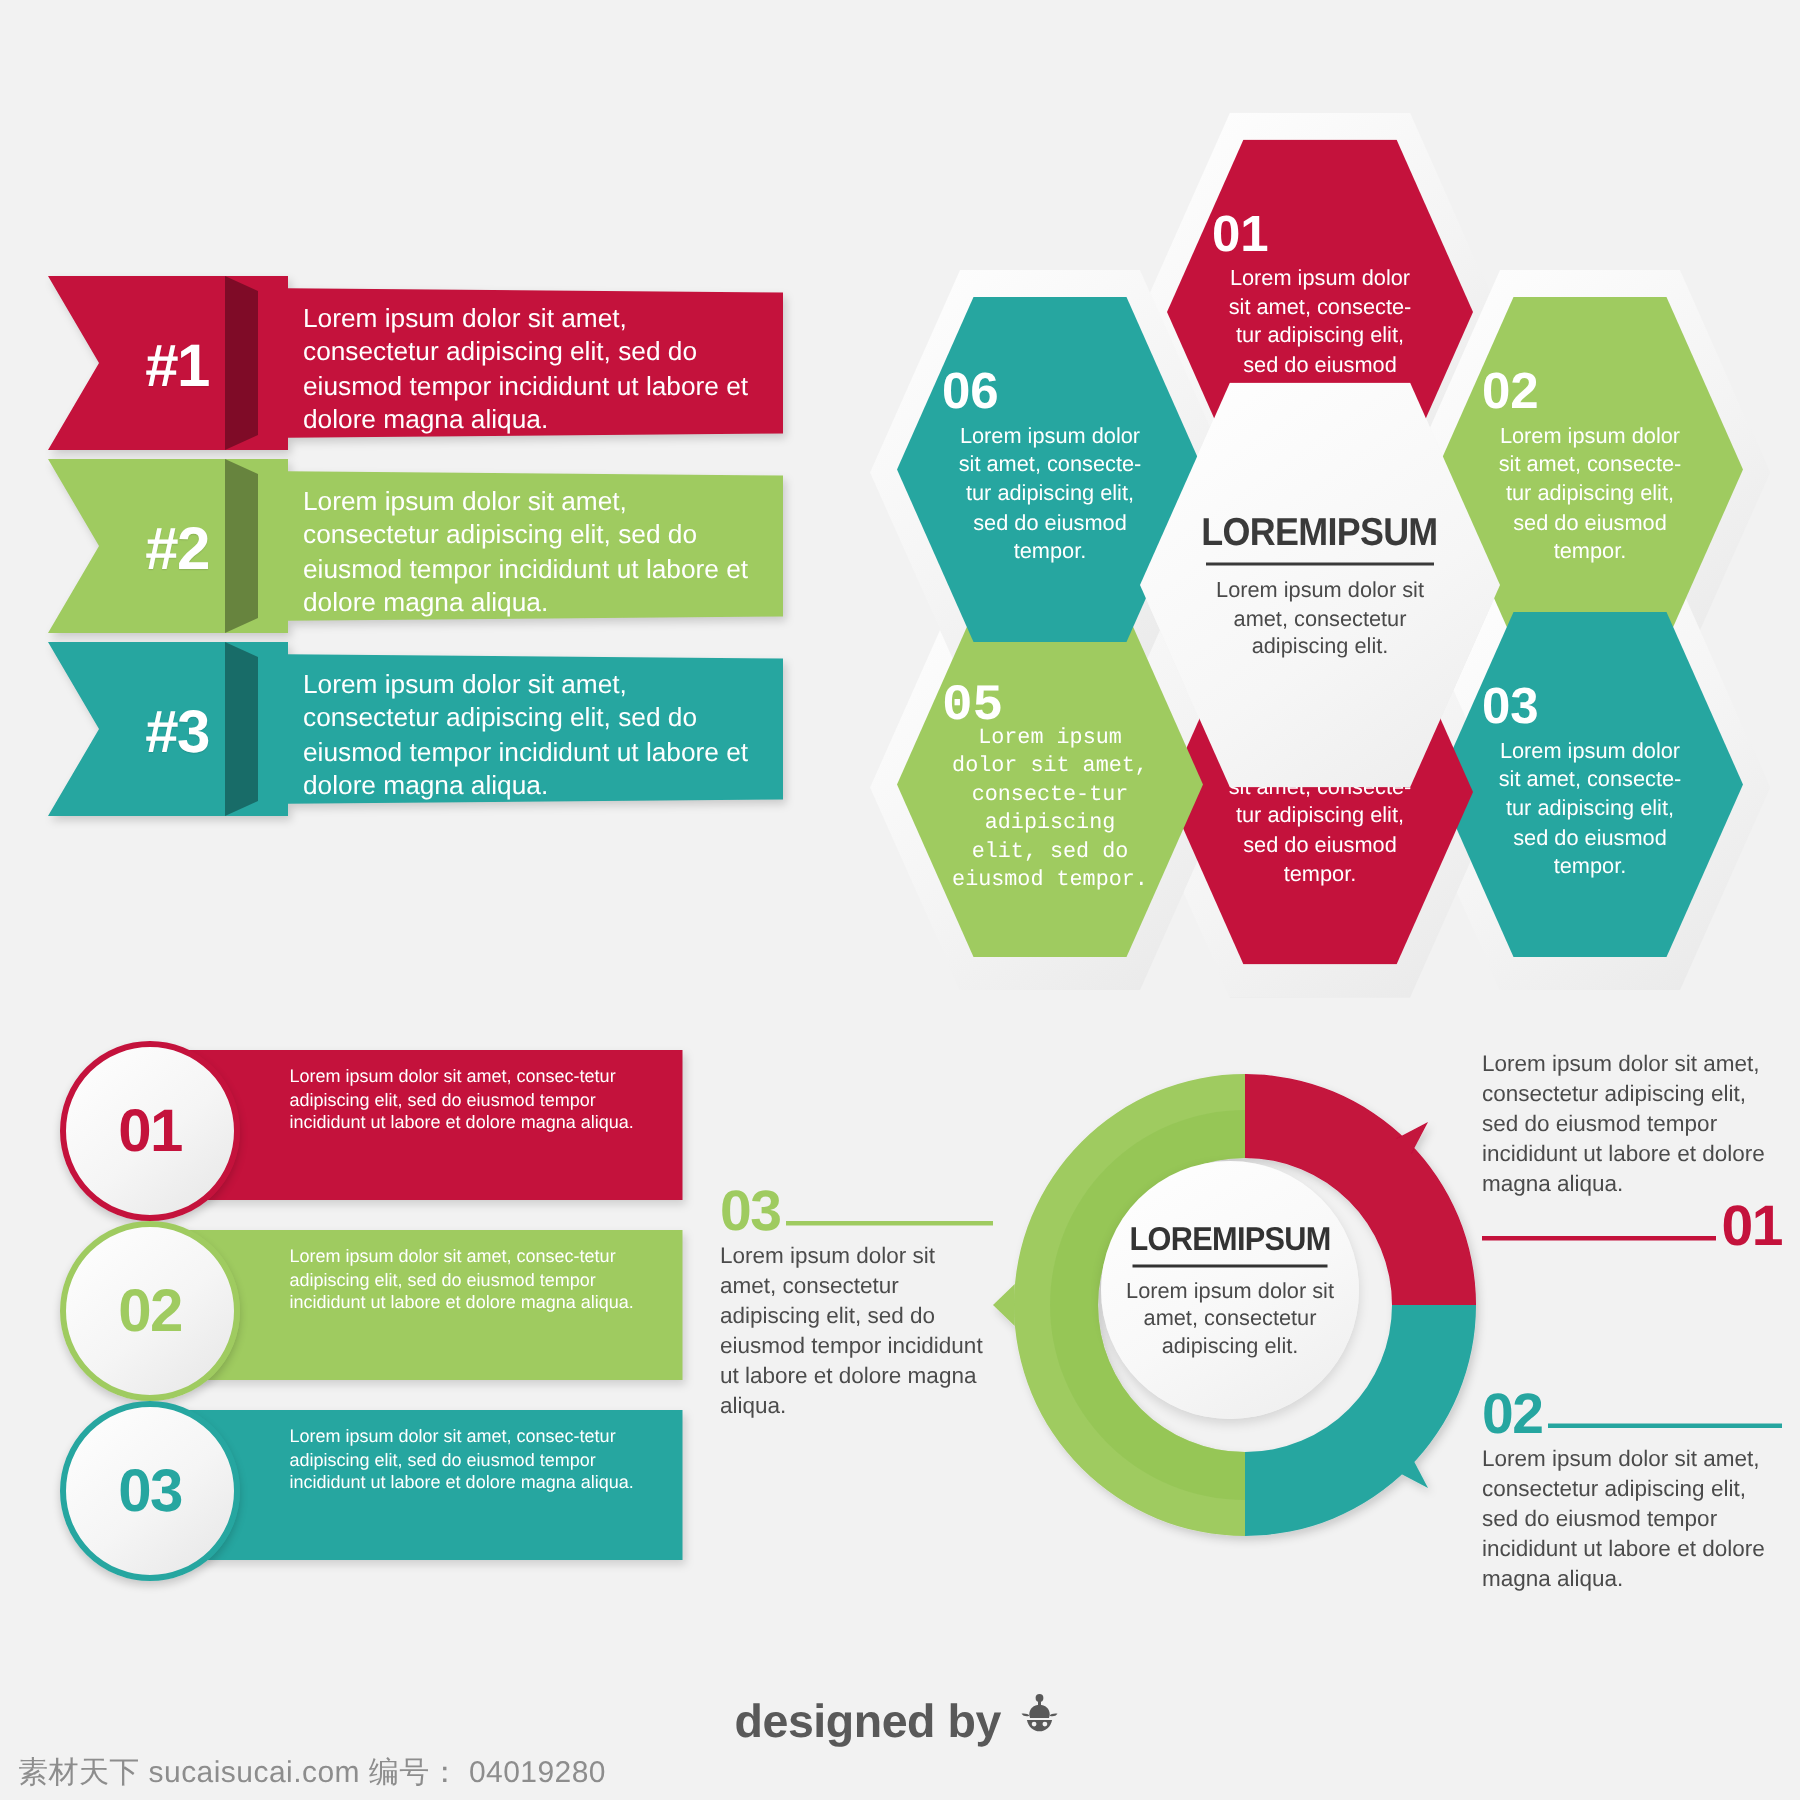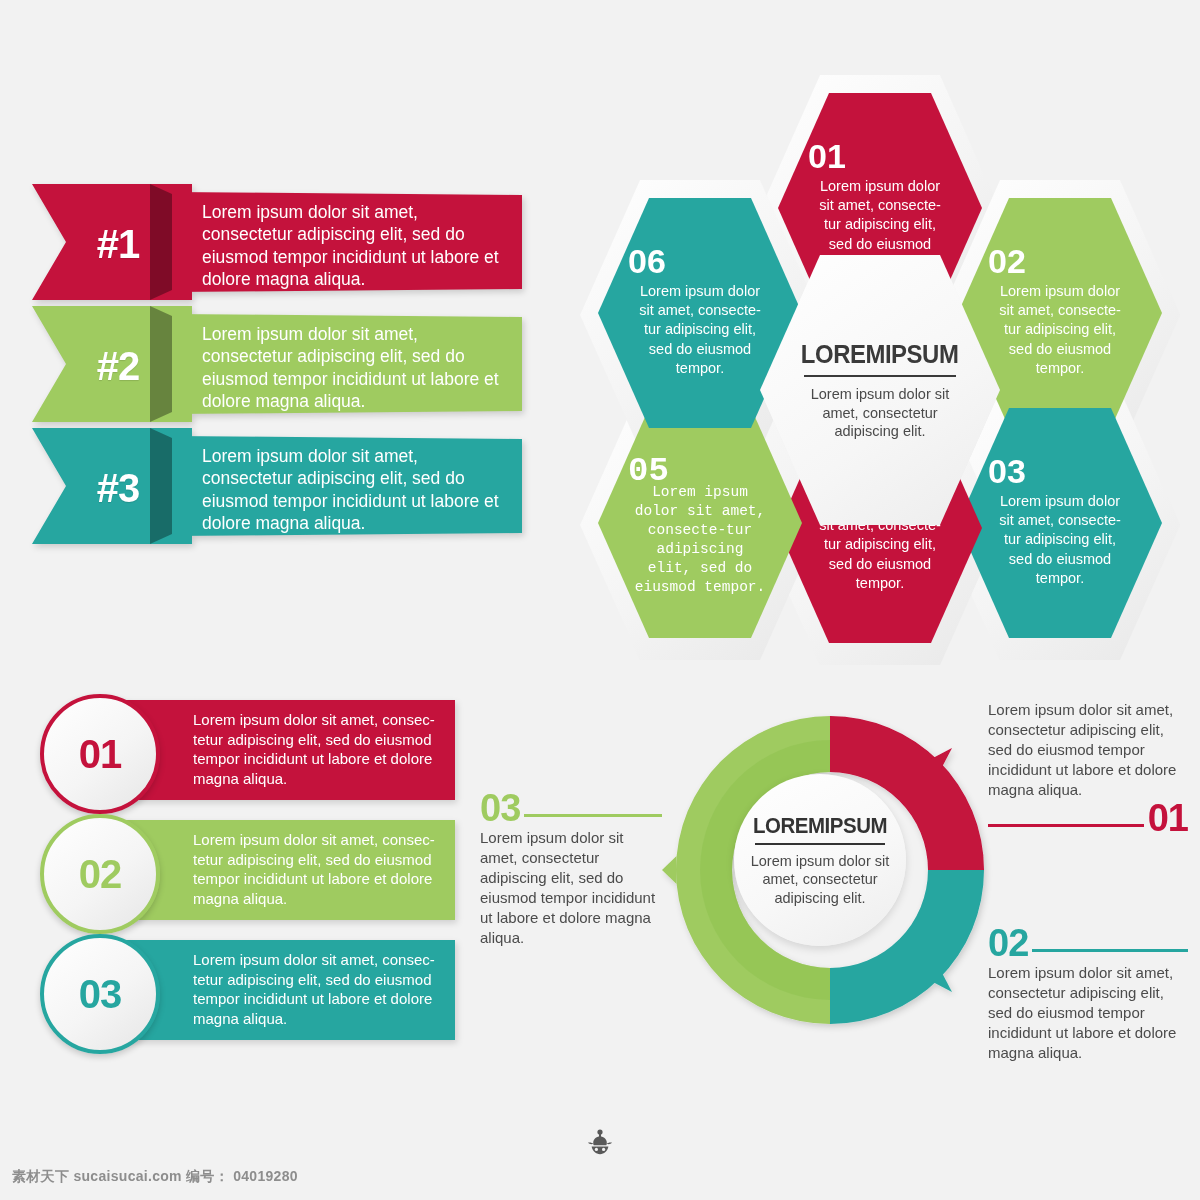--- a/index.html
+++ b/index.html
@@ -88,21 +88,21 @@
   .hexcenter .ctxt{font-size:14.5px;line-height:1.3;color:#4a4a4a;}
 
   
   .circlist{position:absolute;left:40px;top:700px;width:420px;height:360px;}
   .crow{position:absolute;left:0;width:415px;height:100px;}
   .crow .bar{
     position:absolute;left:48px;top:0;width:367px;height:100px;
     box-sizing:border-box;padding:10px 16px 0 105px;
     filter:drop-shadow(2px 3px 3px rgba(0,0,0,.14));
   }
-  .crow .bar .btxt{font-size:15px;line-height:1.3;color:#fff;}
+  .crow .bar .btxt{font-size:12px;line-height:1.3;color:#fff;}
   .crow .circ{
     position:absolute;left:0;top:-6px;width:112px;height:112px;border-radius:50%;
     background:linear-gradient(140deg,#ffffff 0%,#f5f5f5 55%,#e6e6e6 100%);
     display:flex;align-items:center;justify-content:center;
     box-shadow:0 3px 6px rgba(0,0,0,.18);
   }
   .crow .circ span{font-size:40px;font-weight:bold;letter-spacing:-1px;}
   .crow.c1{top:0;}
   .crow.c2{top:120px;}
   .crow.c3{top:240px;}
@@ -147,21 +147,21 @@
 
   
   .footer{
     position:absolute;left:0;top:1122px;width:1200px;height:52px;
     display:flex;align-items:center;justify-content:center;gap:9px;
     color:#595959;font-size:31px;font-weight:bold;letter-spacing:-.3px;
   }
   .footer .bee{display:inline-block;}
   .watermark{
     position:absolute;left:12px;top:1168px;
-    color:#8d8d8d;font-size:14px;font-weight:bold;letter-spacing:.3px;
+    color:#8d8d8d;font-size:20px;font-weight:normal;letter-spacing:.3px;
     white-space:nowrap;
   }
 </style>
 </head>
 <body>
 
 <div class="stage">
 
   <div class="ribbons">
 
@@ -358,20 +358,21 @@
     <div class="dlabel dl2">
       <div class="lnumrow">
         <div class="lnum">02</div>
         <div class="lline"></div>
       </div>
       <div class="ltext">Lorem ipsum dolor sit amet, consectetur adipiscing elit, sed do eiusmod tempor incididunt ut labore et dolore magna aliqua.</div>
     </div>
   </div>
 
   <div class="footer">
+    <span>designed by</span>
     <span class="bee">
       <svg width="34" height="32" viewBox="0 0 34 32">
         <g fill="#595959">
           <circle cx="17" cy="4" r="2.6"></circle>
           <rect x="16" y="5.5" width="2" height="4"></rect>
           <path d="M17 8.5c-3.8 0-6.8 2.6-6.8 6.4 0 .9.2 1.7.5 2.4h12.6c.3-.7.5-1.5.5-2.4 0-3.8-3-6.4-6.8-6.4z"></path>
           <path d="M5 14.5c2.3-.4 4.6.3 5.3 1.3-1.8.7-4.2.4-5.3-1.3z"></path>
           <path d="M29 14.5c-2.3-.4-4.6.3-5.3 1.3 1.8.7 4.2.4 5.3-1.3z"></path>
           <path d="M8.6 18.6c1 4.6 4.3 7.6 8.4 7.6s7.4-3 8.4-7.6H8.6z"></path>
           <circle cx="13.4" cy="21.4" r="1.6" fill="#f2f2f2"></circle>

